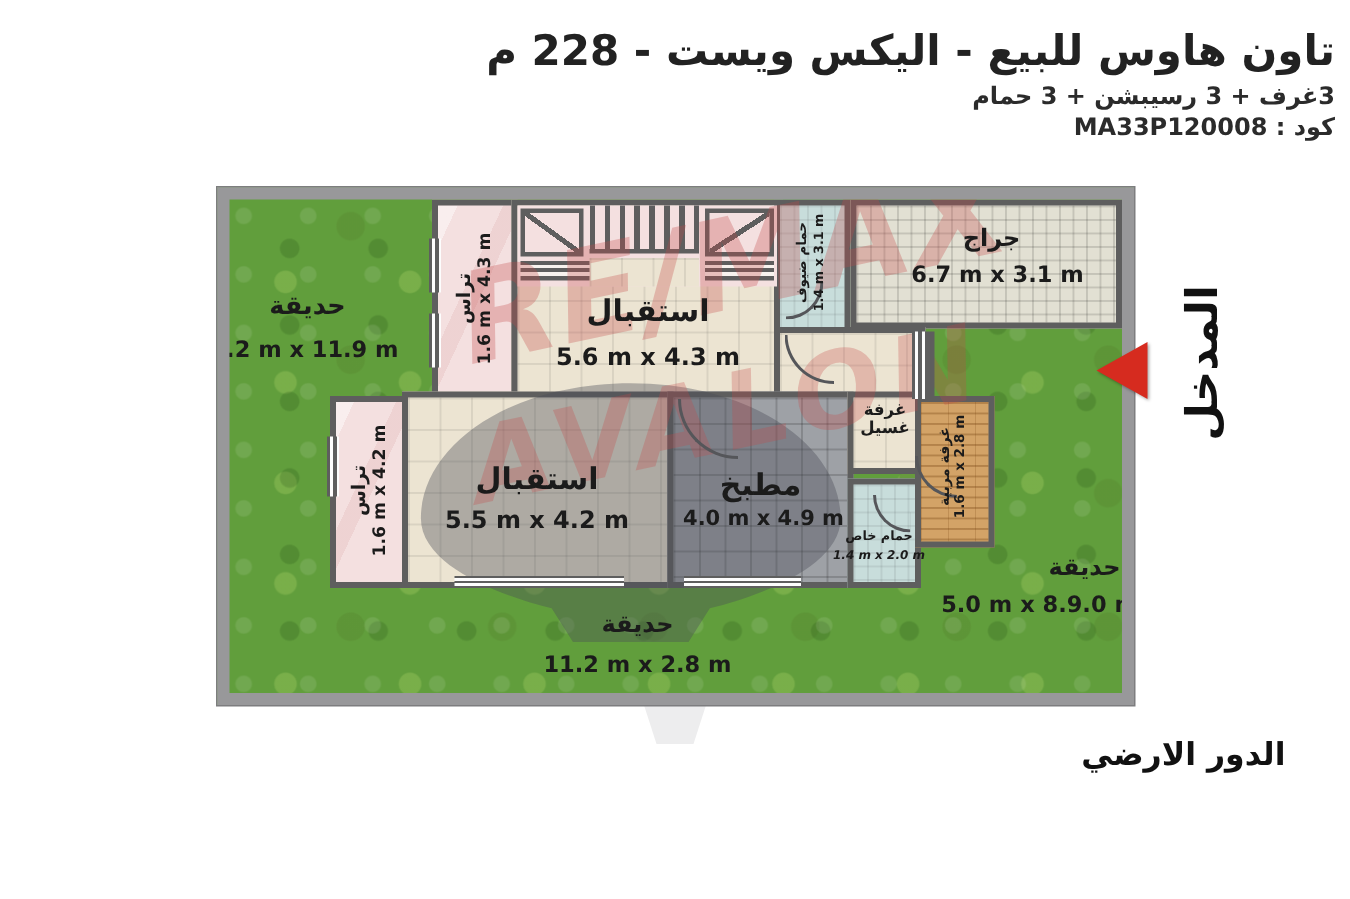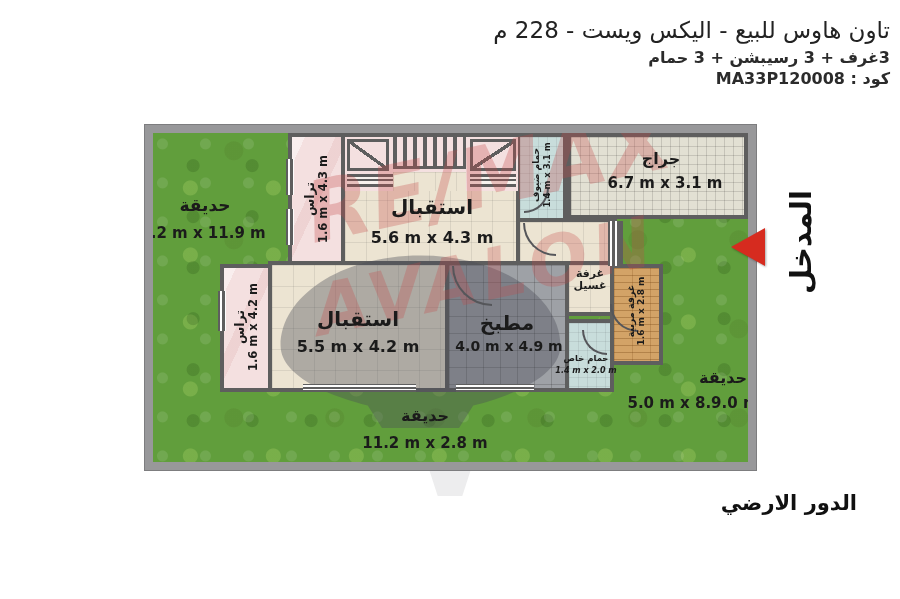--- a/index.html
+++ b/index.html
@@ -1,21 +1,21 @@
 <!DOCTYPE html>
 <html lang="ar"><head>
 <meta charset="utf-8">
 <style>
   html,body{margin:0;padding:0;background:#ffffff;}
   body{font-family:"DejaVu Sans",sans-serif;}
   #stage{position:relative;width:900px;height:599px;background:#ffffff;overflow:hidden;}
   .abs{position:absolute;}
   
   #header{position:absolute;top:16px;right:10px;text-align:right;direction:rtl;color:#222;z-index:20;}
-  #header .title{font-size:23px;font-weight:normal;line-height:1.25;}
+  #header .title{font-size:28px;font-weight:bold;line-height:1.25;}
   #header .sub{font-size:16px;font-weight:bold;color:#2b2b2b;margin-top:3px;}
   #header .code{font-size:16px;font-weight:bold;color:#2b2b2b;margin-top:2px;}
   
   #plan{position:absolute;left:145px;top:125px;width:611px;height:345px;box-sizing:border-box;
         border:8px solid #98989a;outline:1px solid #7d7d7f;overflow:hidden;z-index:2;
         background-color:#619e3c;
         background-image:
           radial-gradient(circle at 22% 28%, rgba(255,255,255,0.10) 0 5px, rgba(0,0,0,0) 6px),
           radial-gradient(circle at 68% 64%, rgba(20,60,10,0.18) 0 6px, rgba(0,0,0,0) 7px),
           radial-gradient(circle at 45% 82%, rgba(150,195,90,0.45) 0 7px, rgba(0,0,0,0) 8px),

